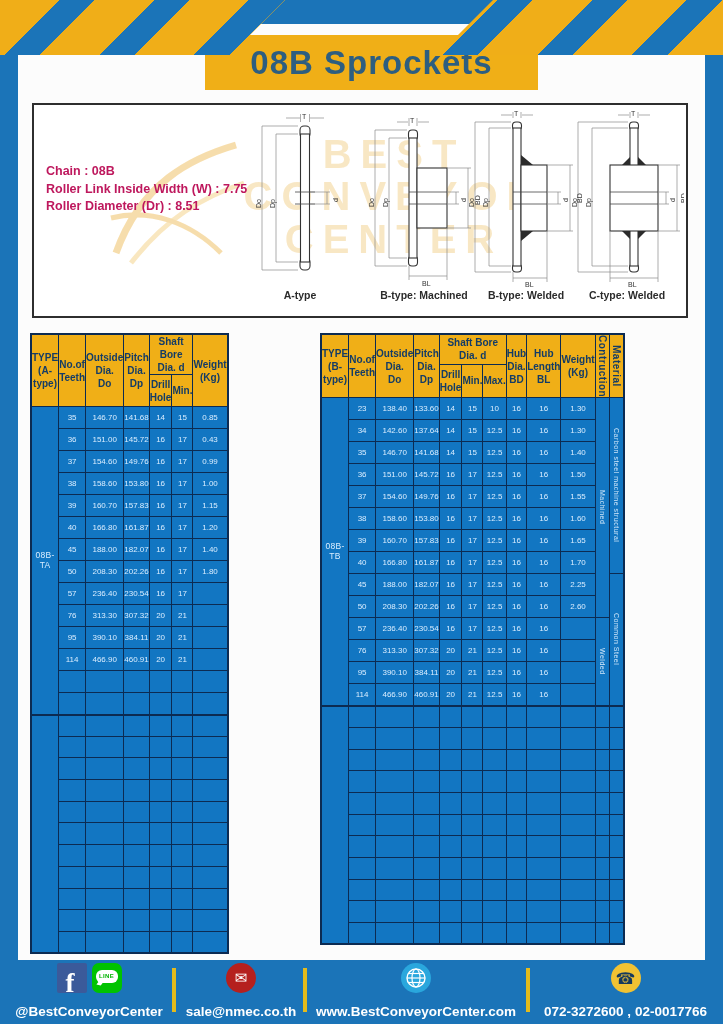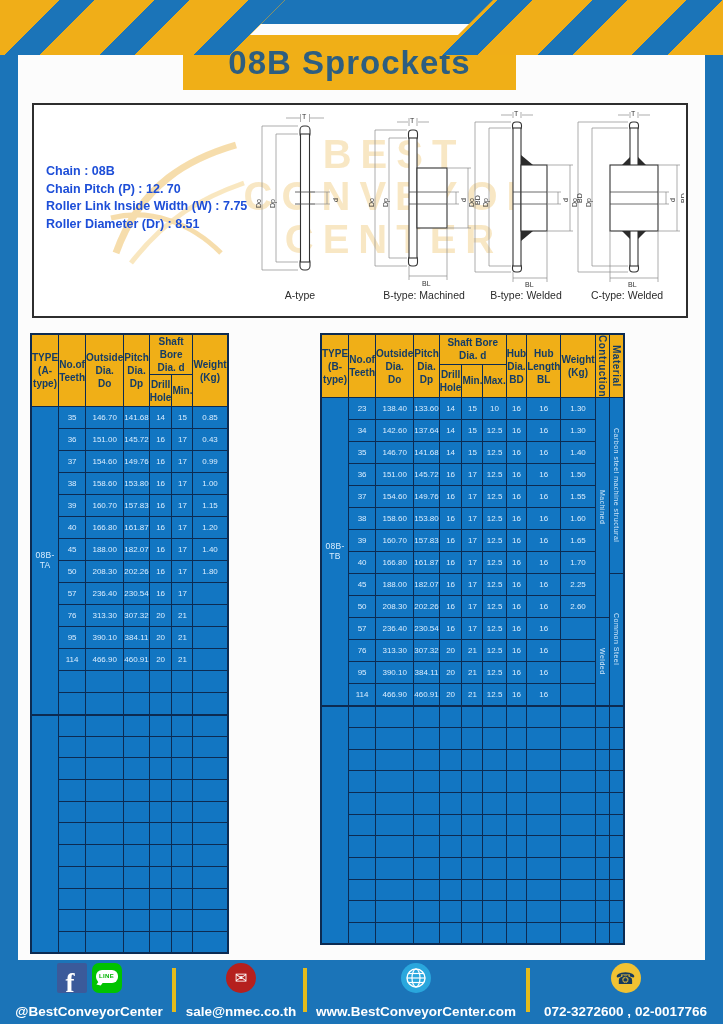--- a/index.html
+++ b/index.html
@@ -6,33 +6,33 @@
   .stage{position:relative;width:723px;height:1024px;background:#1b74b8;overflow:hidden;
          font-family:"Liberation Sans",sans-serif;}
   
   .stripes{position:absolute;top:0;height:55px;width:285px;z-index:3;
            background:repeating-linear-gradient(135deg,#f0ae18 0 42px,#1b74b8 42px 67px);}
   .stripes.left{left:0;clip-path:polygon(0 0,100% 0,calc(100% - 55px) 100%,0 100%);}
   .stripes.right{right:0;clip-path:polygon(55px 0,100% 0,100% 100%,0 100%);}
   
   .page{position:absolute;left:18px;top:24px;width:687px;height:936px;background:#fcfcfc;z-index:1;}
   
-  .banner{position:absolute;left:165px;top:11px;width:333px;height:55px;background:#f0af17;
+  .banner{position:absolute;left:187px;top:11px;width:333px;height:55px;background:#f0af17;
           display:flex;align-items:center;justify-content:center;}
   .banner h1{margin:0;font-size:33px;font-weight:bold;color:#2d5e80;letter-spacing:1px;}
   
   .panel{position:absolute;left:14px;top:79px;width:652px;height:211px;background:#ffffff;
          border:2px solid #2e2e2e;}
   .watermark{position:absolute;left:150px;top:28px;width:420px;text-align:center;z-index:0;
              color:#f5dba6;opacity:.65;font-weight:bold;font-size:40px;line-height:1.06;letter-spacing:9px;}
   .wmswirl{position:absolute;left:62px;top:18px;z-index:0;opacity:.55;}
-  .specs{position:absolute;left:12px;top:58px;z-index:2;color:#1d4ed8;font-weight:bold;
+  .specs{position:absolute;left:12px;top:58px;z-index:2;color:#be185d;font-weight:bold;
          font-size:12.5px;line-height:17.5px;white-space:nowrap;}
   .diag{position:absolute;top:5px;z-index:1;text-align:center;}
-  .diag .cap{font-size:10.5px;font-weight:normal;color:#2b2b2b;margin-top:1px;}
+  .diag .cap{font-size:10.5px;font-weight:bold;color:#2b2b2b;margin-top:1px;}
   .diag svg{display:block;margin:0 auto;}
   .dim{stroke:#8a8a8a;stroke-width:.7;fill:none;}
   .part{fill:#ffffff;stroke:#333;stroke-width:1.1;}
   .weld{fill:#2b2b2b;stroke:none;}
   .bore{stroke:#444;stroke-width:.8;}
   .dtx{font-size:7px;fill:#333;font-family:"Liberation Sans",sans-serif;}
   
   .spec-table{border-collapse:collapse;table-layout:fixed;position:absolute;
               background:#1276c2;border:2px solid #0c2b52;}
   .spec-table th,.spec-table td{border:1px solid #0c2b52;padding:0;text-align:center;
@@ -91,21 +91,20 @@
         <path d="M15,95 C55,85 95,100 125,130" stroke="#f0c36a" stroke-width="5" fill="none"></path>
       </svg>
       <div class="watermark">
         <div>BEST</div>
         <div>CONVEYOR</div>
         <div>CENTER</div>
       </div>
 
       <div class="specs">
         <div>Chain  : 08B</div>
-        <div>Chain Pitch (P)  :  12. 70</div>
         <div>Roller Link Inside Width (W)  :  7.75</div>
         <div>Roller Diameter (Dr)  : 8.51</div>
       </div>
 
       <div class="diag" style="left:213px;width:106px;">
         <svg width="105" height="178" viewBox="0 0 105 178">
           <line class="dim" x1="14" y1="16" x2="14" y2="160"></line>
           <line class="dim" x1="14" y1="16" x2="50" y2="16"></line>
             <line class="dim" x1="14" y1="160" x2="50" y2="160"></line>
           <line class="dim" x1="28" y1="24" x2="28" y2="152"></line>

